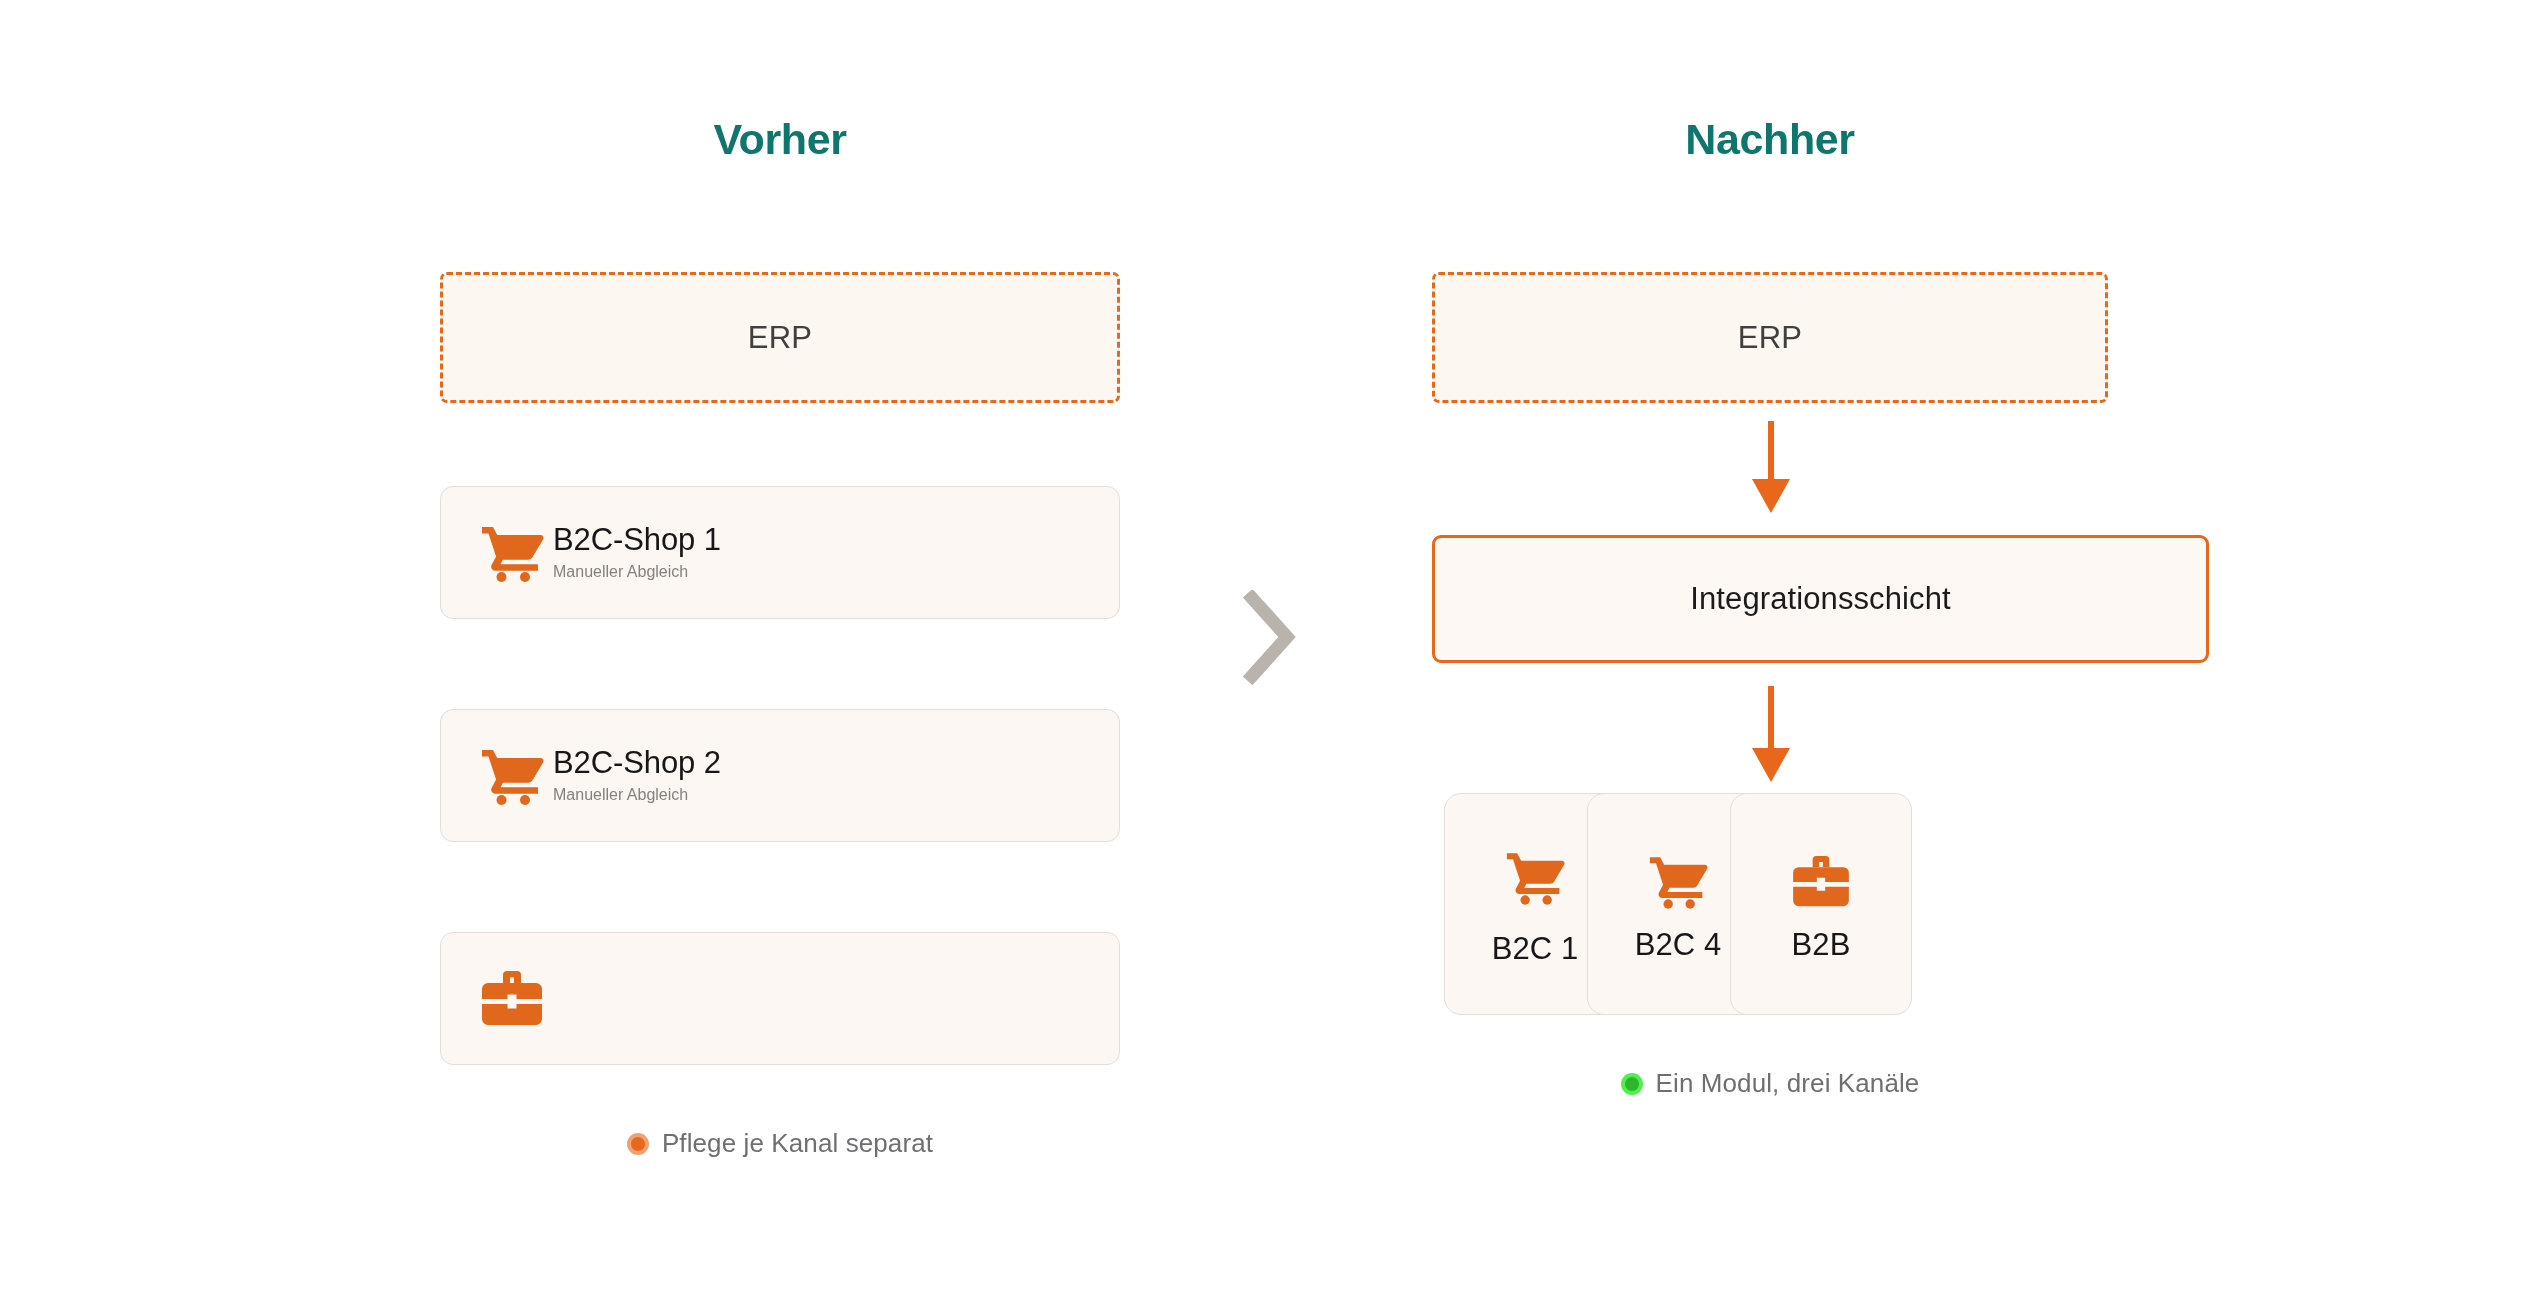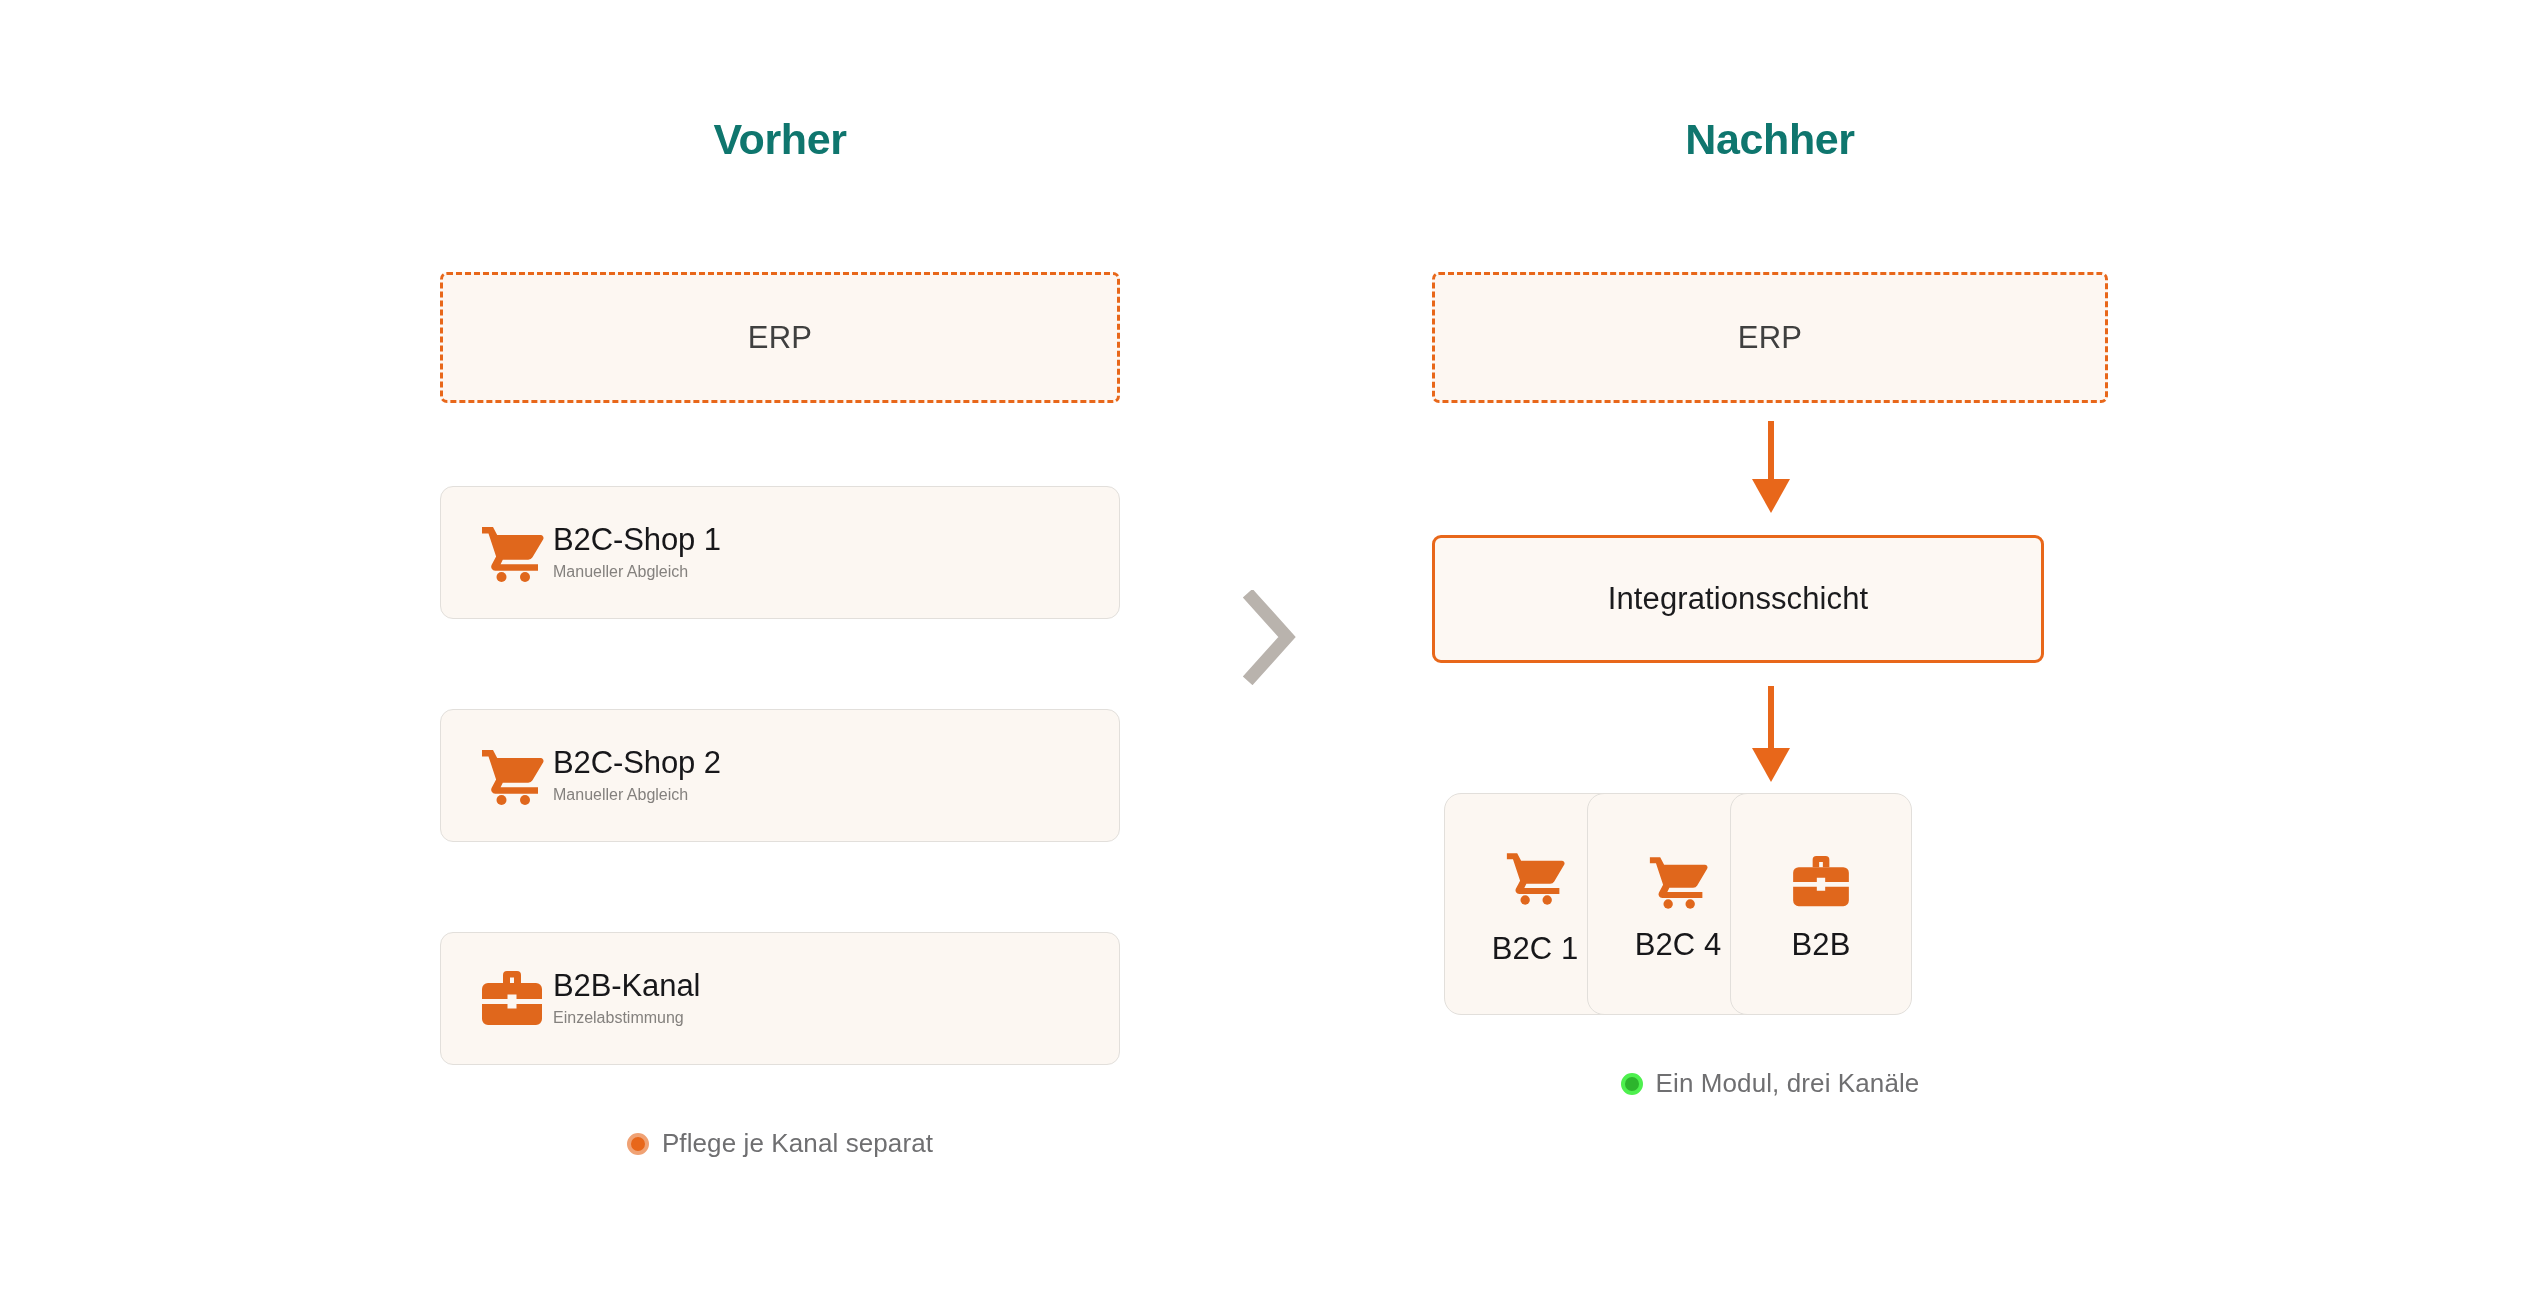--- a/index.html
+++ b/index.html
@@ -143,21 +143,21 @@
     width: 60px;
     height: 95px;
   }
 
   
   #integration-box {
     position: absolute;
     box-sizing: border-box;
     left: 52px;
     top: 535px;
-    width: 612px;
+    width: 777px;
     height: 128px;
     background: #fdf8f3;
     border: 3px solid #e8671a;
     border-radius: 9px;
     display: flex;
     align-items: center;
     justify-content: center;
   }
   .integration-label {
     font-size: 31px;
@@ -248,24 +248,20 @@
     </div>
 
     <div class="channel-card" id="card-2">
       <span class="card-icon">
         <svg viewBox="0 0 60 56" width="60" height="56" aria-hidden="true">
           <path d="M21 4 a4 4 0 0 1 4 -4 h10 a4 4 0 0 1 4 4 v8 h-7 V6.5 h-4 V12 h-7 Z" fill="#e0671c"></path>
           <path d="M6 12 h48 a6 6 0 0 1 6 6 v10 H34.5 v-4.5 h-9 V28 H0 V18 a6 6 0 0 1 6 -6 Z" fill="#e0671c"></path>
           <path d="M0 33 h25.5 v4.5 h9 V33 H60 v15 a6 6 0 0 1 -6 6 H6 a6 6 0 0 1 -6 -6 Z" fill="#e0671c"></path>
         </svg>
       </span>
-      <span class="card-text">
-        <span class="card-title">B2B-Kanal</span>
-        <span class="card-sub">Einzelabstimmung</span>
-      </span>
     </div>
 
     <div class="note" id="note-before">
       <span class="dot dot-orange"></span>
       <span class="note-text">Pflege je Kanal separat</span>
     </div>
   </div>
 
   <div id="chevron">
     <svg viewBox="0 0 60 95" width="60" height="95" aria-hidden="true">

